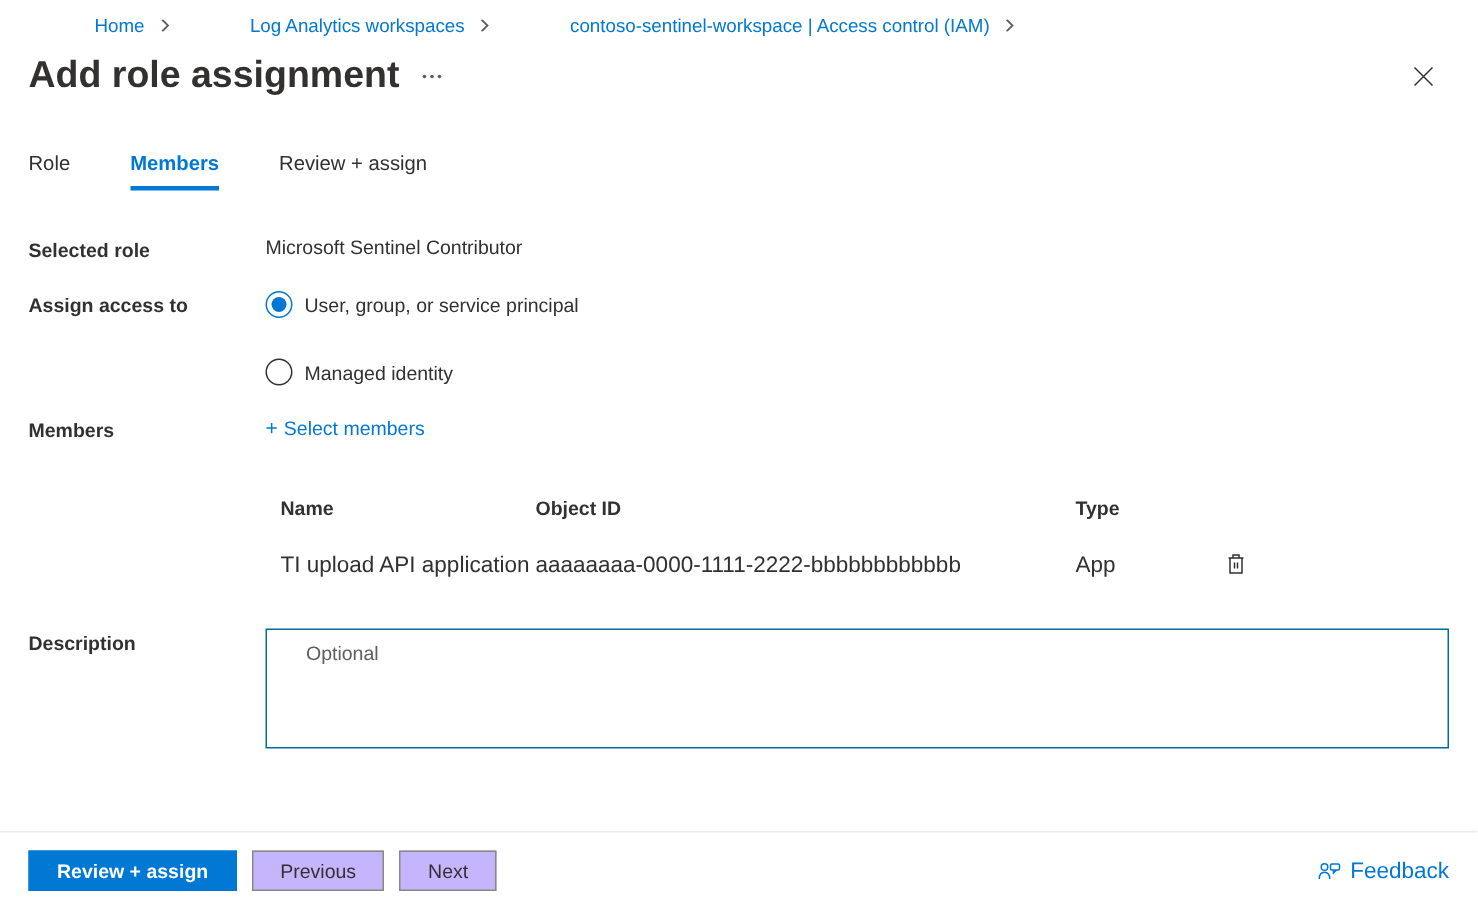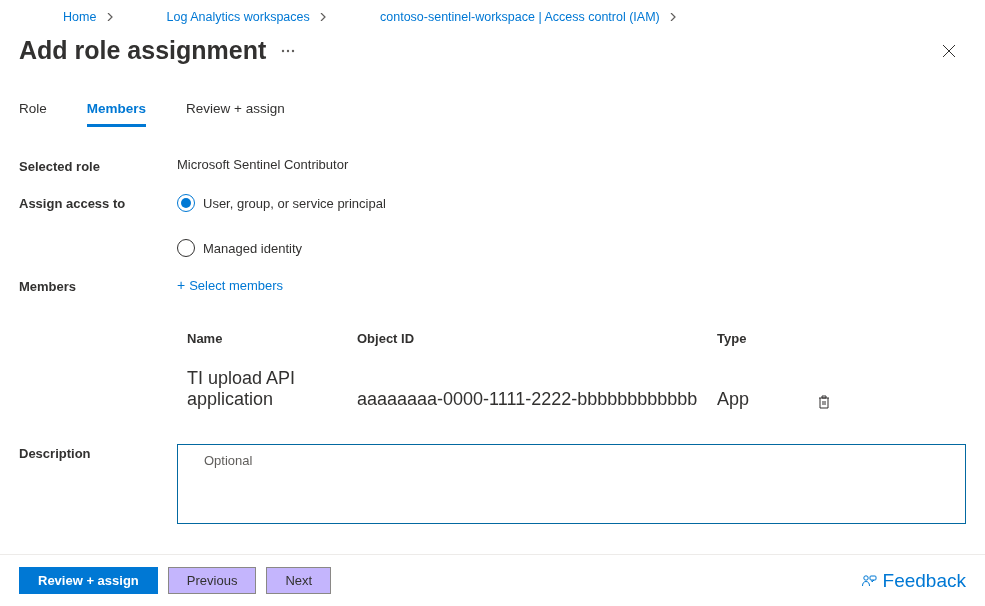--- a/index.html
+++ b/index.html
@@ -136,22 +136,22 @@
     }
     .table-header {
       display: flex;
       padding: 0 10px 10px;
       font-weight: 600;
       font-size: 13px;
     }
     .table-row {
       display: flex;
       padding: 12px 10px;
-      align-items: flex-end;
-      font-size: 18px;
+      align-items: flex-start;
+      font-size: 15px;
     }
     .col-name { width: 170px; }
     .col-objectid { width: 360px; }
     .col-type { width: 100px; }
     .col-action { width: 40px; }
     .delete-icon {
       cursor: pointer;
       color: #323130;
     }
     .description-row {
@@ -196,21 +196,21 @@
       border-color: #0078d4;
       font-weight: 600;
     }
     .feedback-link {
       margin-left: auto;
       display: inline-flex;
       align-items: center;
       gap: 6px;
       color: #0078d4;
       cursor: pointer;
-      font-size: 19px;
+      font-size: 15px;
     }
     svg { display: block; }
   </style>
 </head>
 <body>
 
 <nav class="breadcrumb">
   <a>Home</a>
   <span class="sep">
     <svg width="8" height="8" viewBox="0 0 8 8" style="display:inline">

